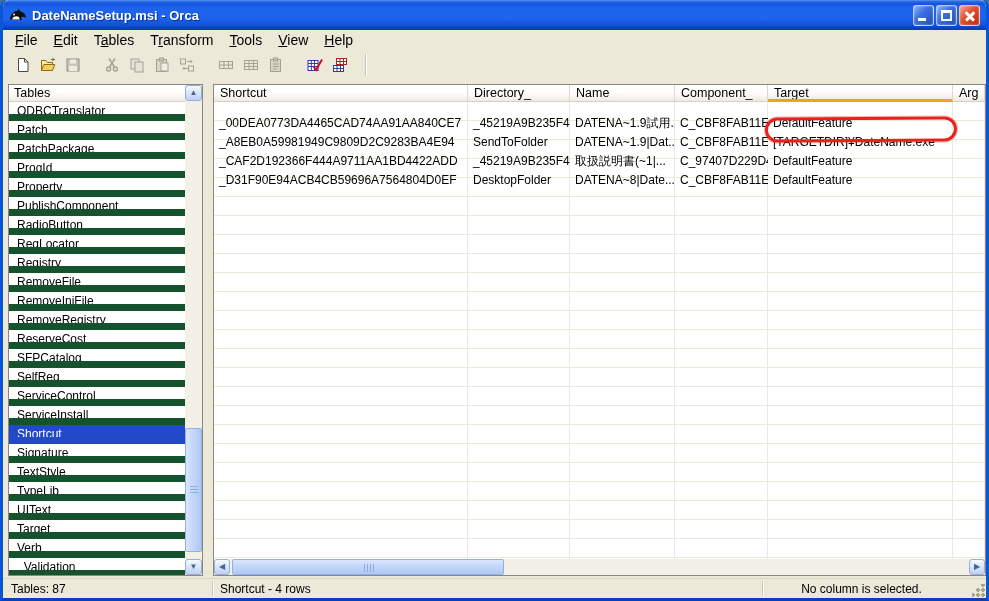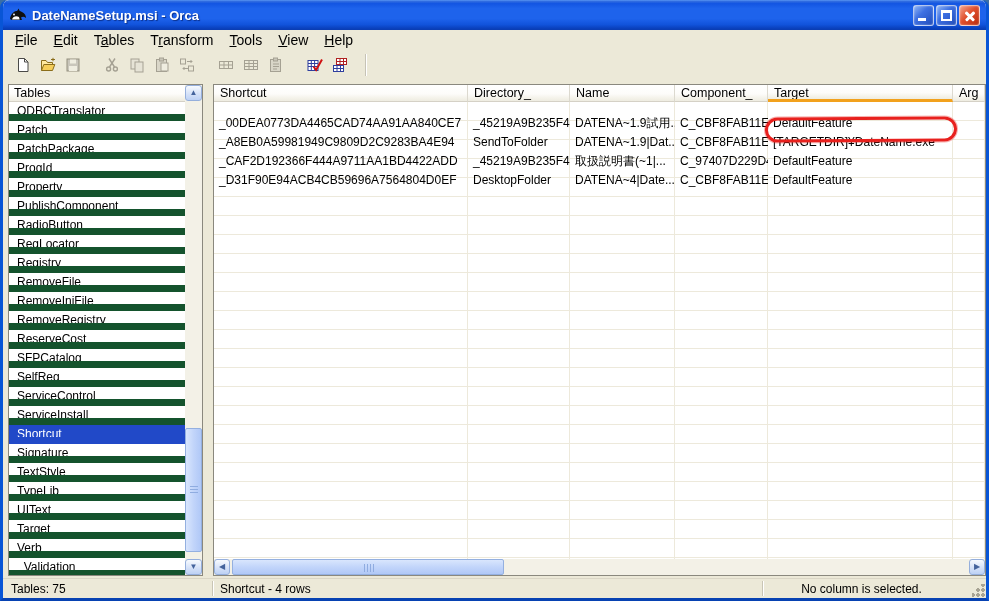--- a/index.html
+++ b/index.html
@@ -315,37 +315,37 @@
             <div class="cell c0">_CAF2D192366F444A9711AA1BD4422ADD</div>
             <div class="cell c1">_45219A9B235F4...</div>
             <div class="cell c2">取扱説明書(~1|...</div>
             <div class="cell c3">C_97407D229D4...</div>
             <div class="cell c4">DefaultFeature</div>
             <div class="cell c5"></div>
           </div>
           <div class="grid-row">
             <div class="cell c0">_D31F90E94ACB4CB59696A7564804D0EF</div>
             <div class="cell c1">DesktopFolder</div>
-            <div class="cell c2">DATENA~4|Date...</div>
+            <div class="cell c2">DATENA~8|Date...</div>
             <div class="cell c3">C_CBF8FAB11E...</div>
             <div class="cell c4">DefaultFeature</div>
             <div class="cell c5"></div>
           </div>
         </div>
         <div class="annotation" style="border-color: rgb(232, 33, 30);"></div>
       </div>
       <div class="hscroll">
         <div class="arrowbtn hs-left">◀</div>
         <div class="hs-thumb"></div>
         <div class="arrowbtn hs-right">▶</div>
       </div>
     </div>
   </div>
 
   <div class="statusbar">
-    <div class="sb-panel p1">Tables: 75</div>
+    <div class="sb-panel p1">Tables: 87</div>
     <div class="sb-sep sep1"></div>
     <div class="sb-panel p2">Shortcut - 4 rows</div>
     <div class="sb-sep sep2"></div>
     <div class="sb-panel p3">No column is selected.</div>
     <div class="grip"></div>
   </div>
 </div>
 
 </body></html>

